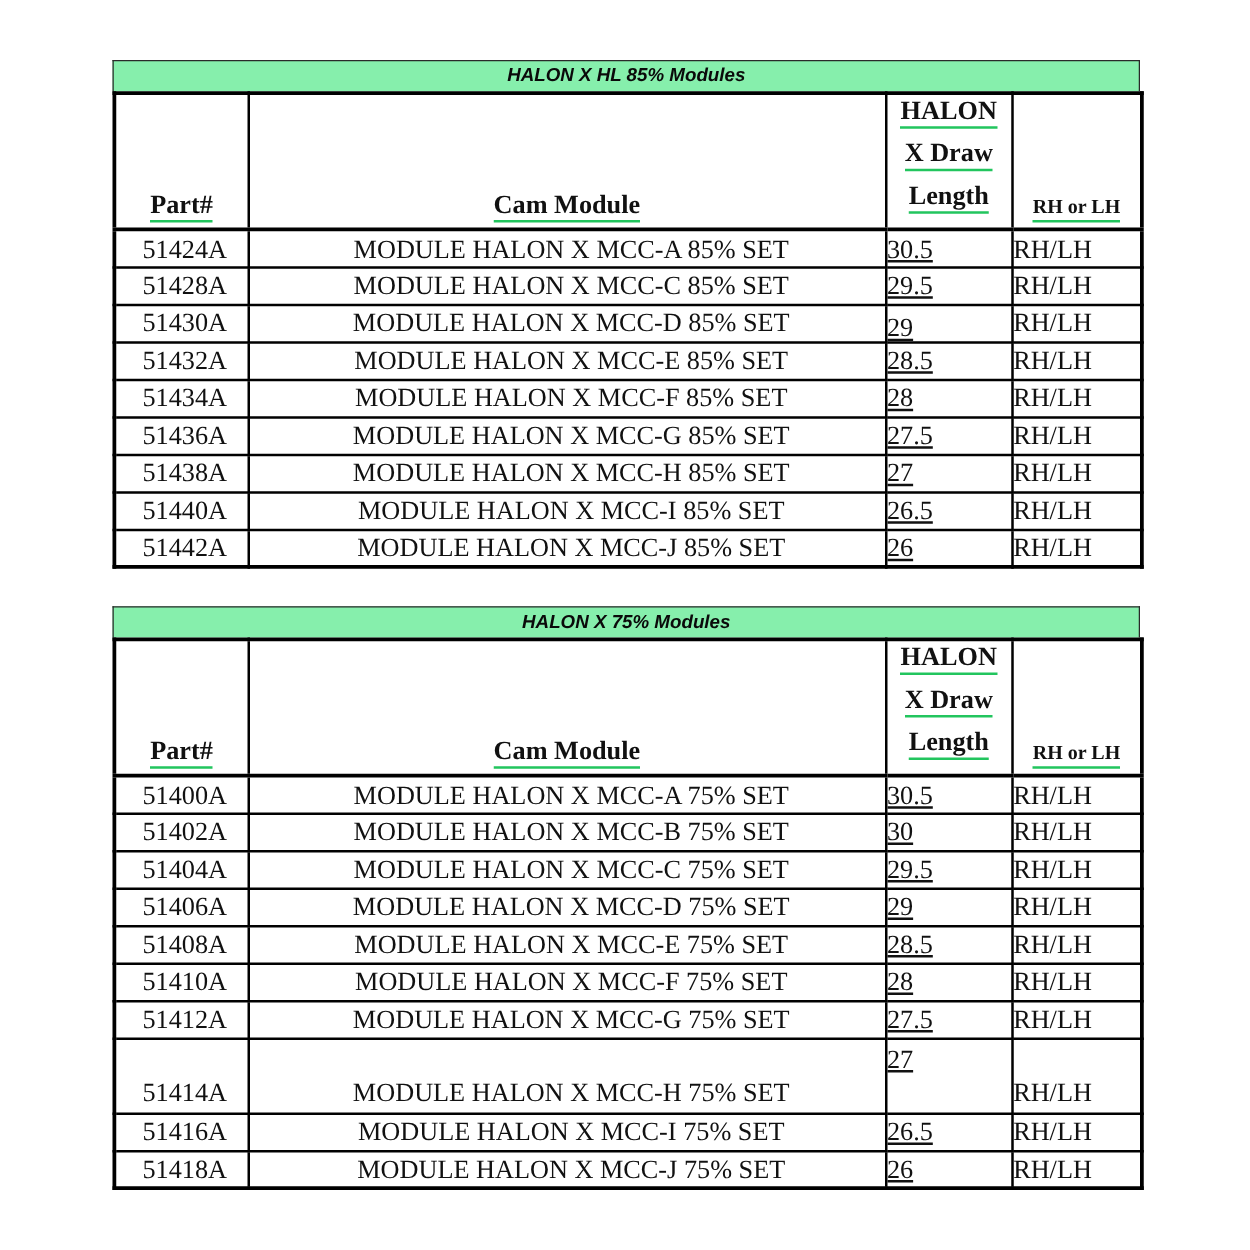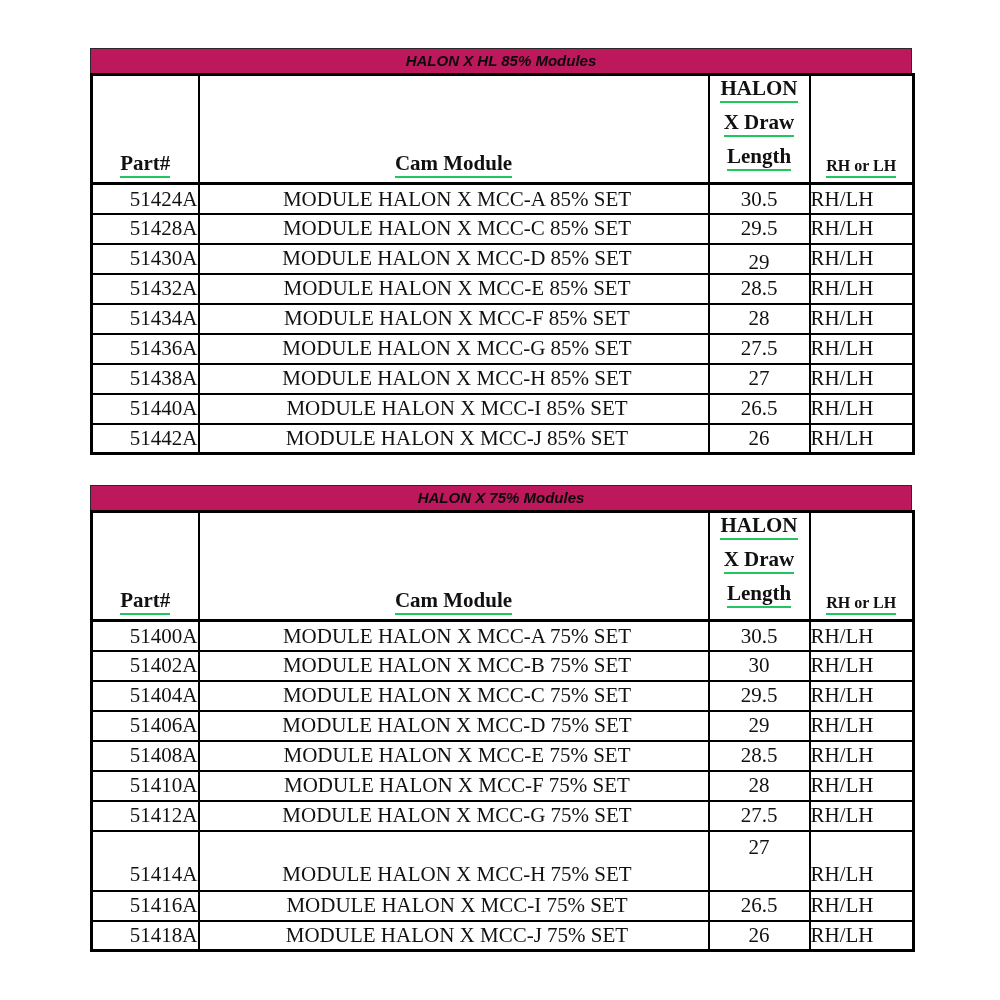--- a/index.html
+++ b/index.html
@@ -20,21 +20,21 @@
     left: 90px;
     width: 822px;
   }
   #block1 { top: 48px; }
   #block2 { top: 485px; }
 
   .band {
     box-sizing: border-box;
     width: 100%;
     height: 25px;
-    background: #be185d;
+    background: #86efac;
     border: 1px solid #2a2a2a;
     border-bottom: none;
     text-align: center;
     font-family: "Liberation Sans", sans-serif;
     font-weight: bold;
     font-style: italic;
     font-size: 15px;
     line-height: 24px;
     color: #0a0a0a;
   }
@@ -82,23 +82,23 @@
   th.hand-head { font-size: 16px; }
 
   table.modules td {
     border: 2px solid #000;
     padding: 0;
     vertical-align: middle;
     white-space: nowrap;
     overflow: hidden;
   }
   table.modules tbody tr { height: 30px; }
-  table.modules td:nth-child(1) { text-align: right; padding-left: 5px; font-family: Liberation Serif, serif; }
+  table.modules td:nth-child(1) { text-align: center; padding-left: 5px; font-family: Liberation Serif, serif; }
   table.modules td:nth-child(2) { text-align: center; padding-left: 7px; }
-  table.modules td:nth-child(3) { text-align: center; }
+  table.modules td:nth-child(3) { text-align: left; text-decoration: underline; }
   table.modules td:nth-child(4) { text-align: left; }
 
   
   #t1 tbody tr:nth-child(3) td:nth-child(3) {
     vertical-align: bottom;
     padding-bottom: 0px;
     line-height: 1.05;
   }
   
   #t2 tbody tr:nth-child(7) td:nth-child(3) {

